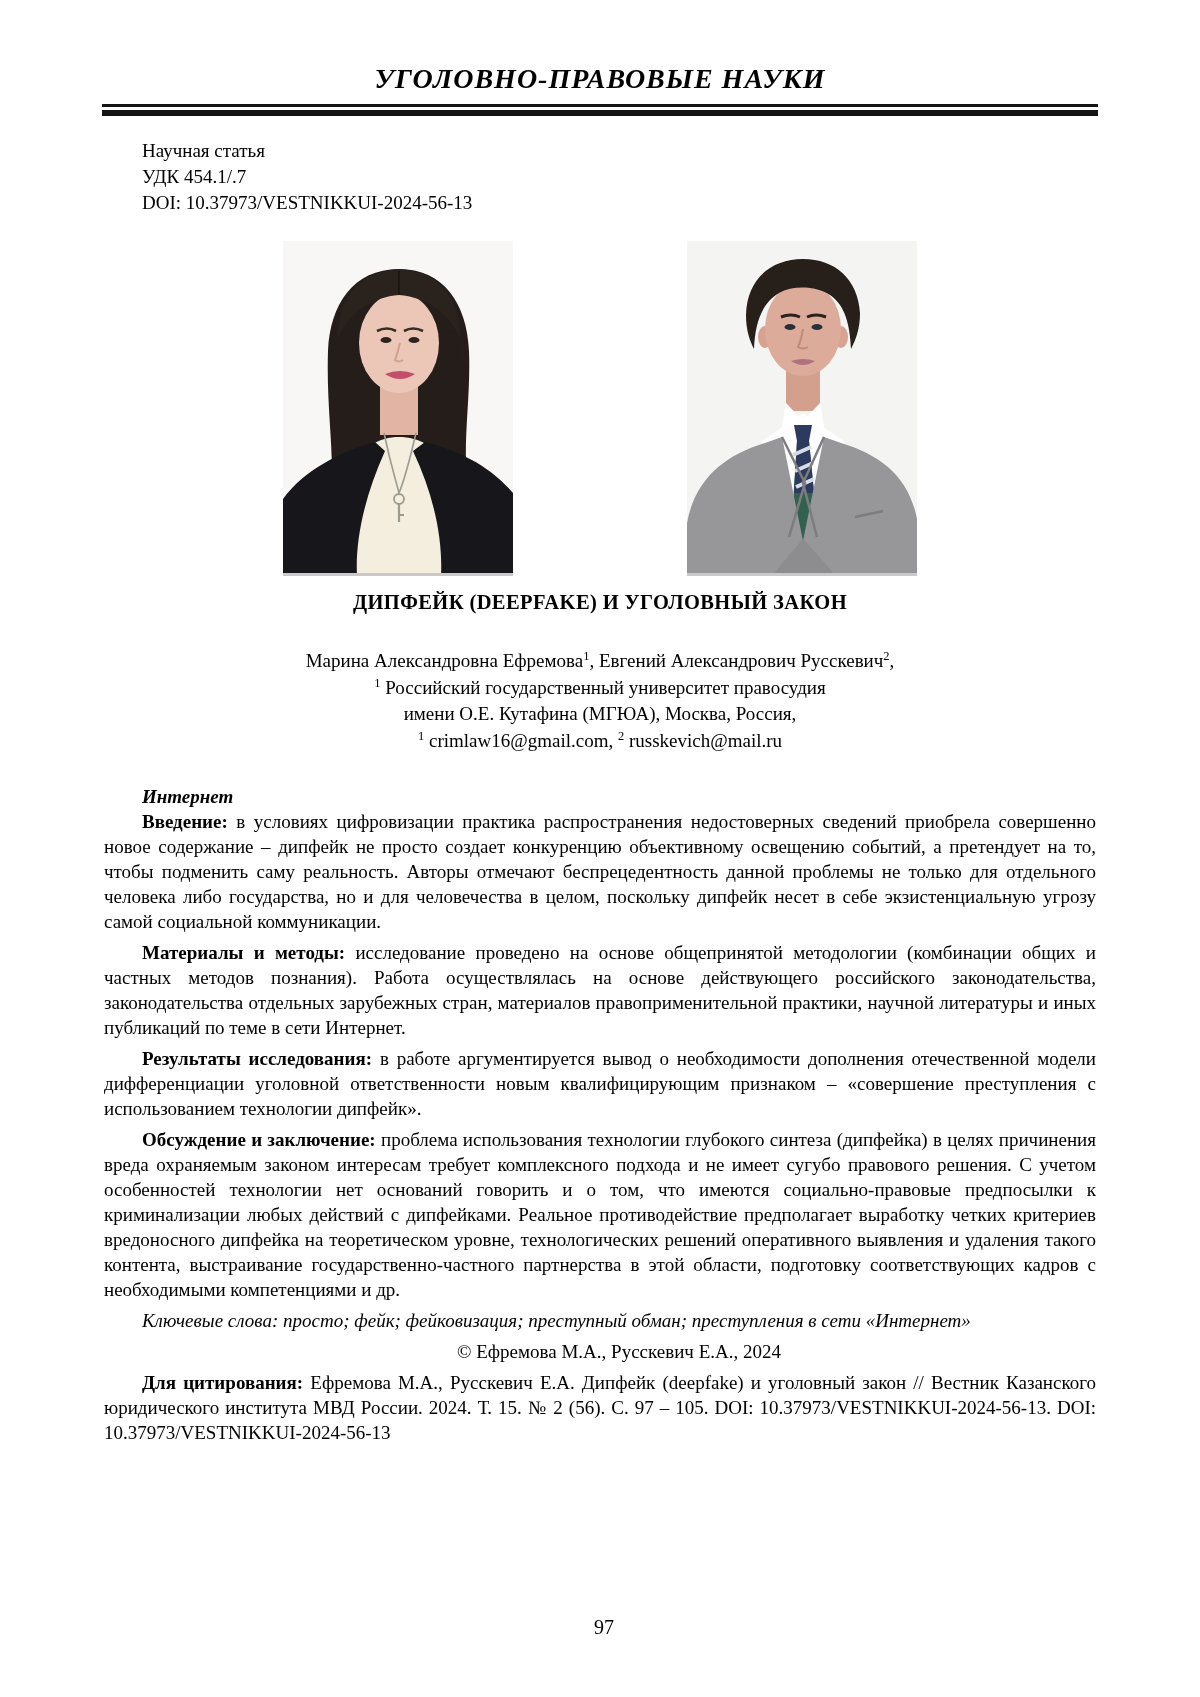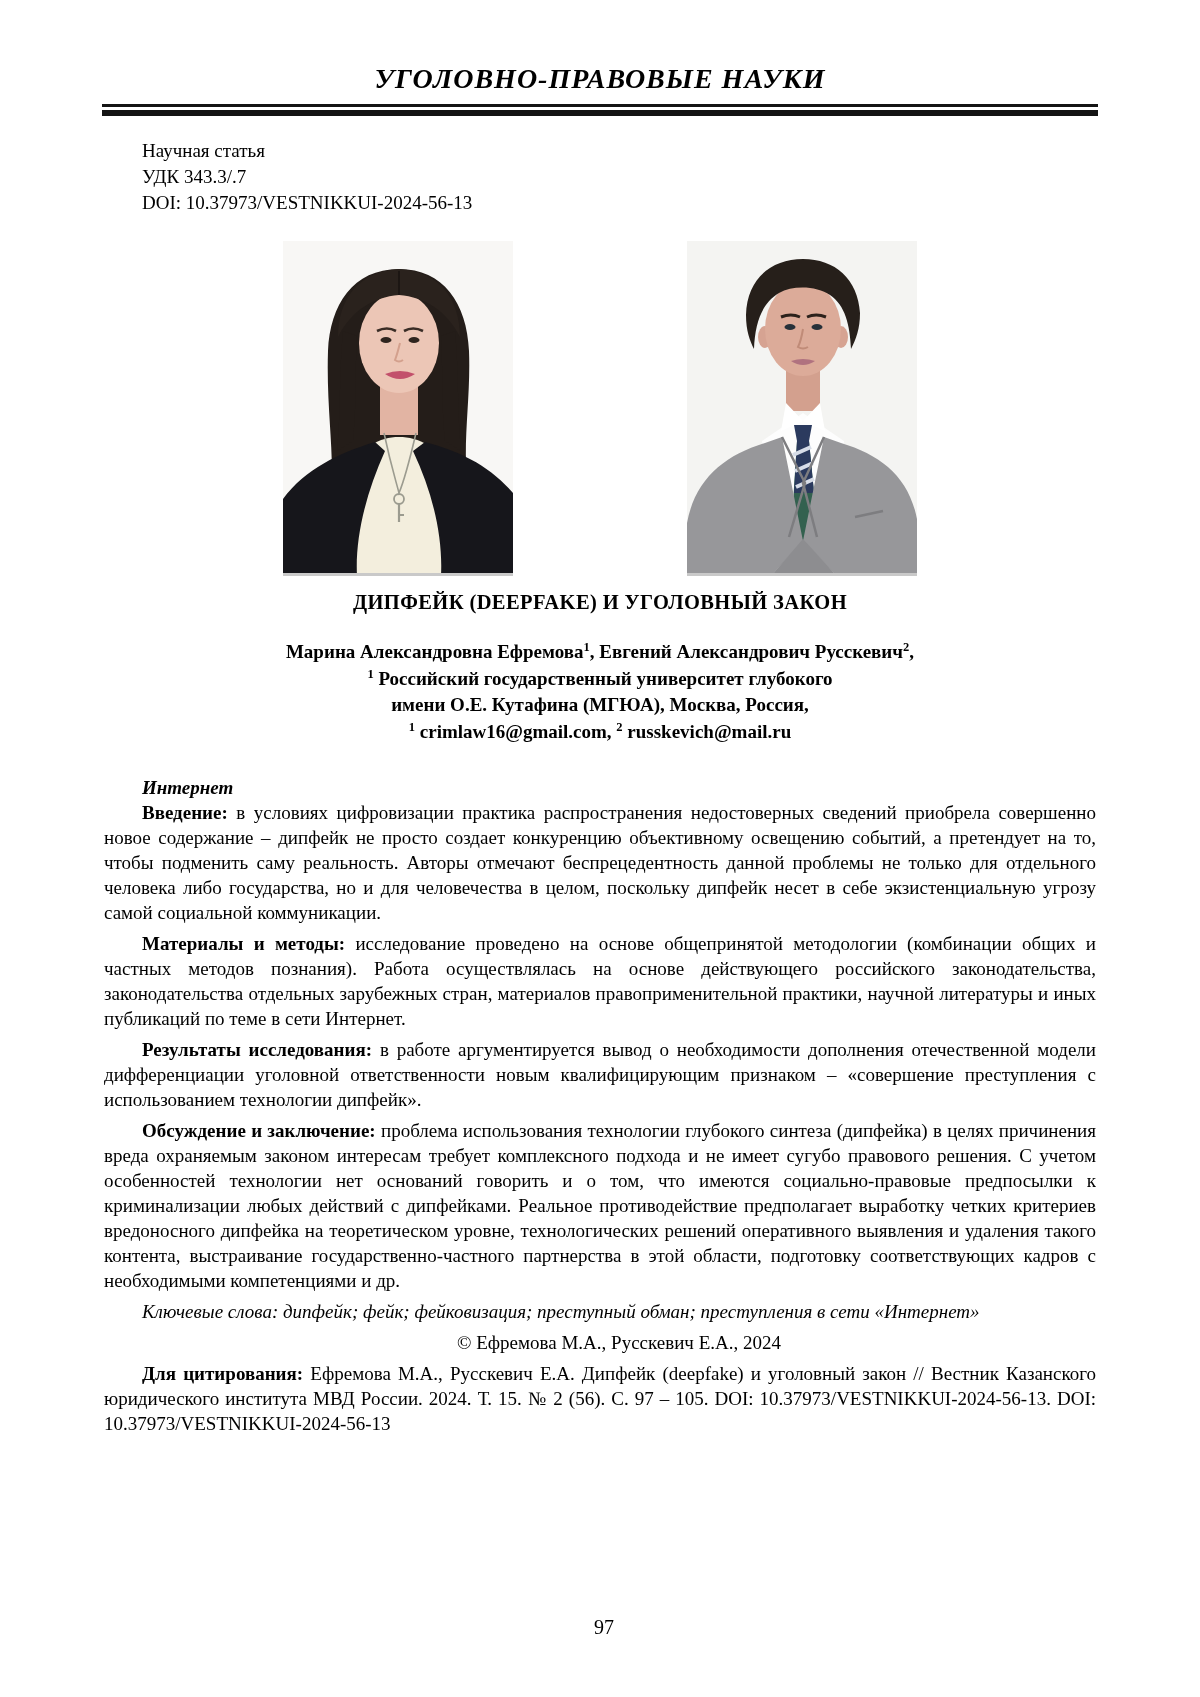--- a/index.html
+++ b/index.html
@@ -38,25 +38,24 @@
   .photo svg{display:block;}
   .article-title{
     margin-top:14px;
     text-align:center;
     font-size:20.5px;
     line-height:25px;
     font-weight:bold;
     letter-spacing:.4px;
   }
   .authors{
-    margin-top:24px;
+    margin-top:33px;
     text-align:center;
     font-size:19px;
     line-height:26.5px;
-    font-weight:bold;
   }
   sup{font-size:12.5px;line-height:0;vertical-align:super;}
   .abstract{
     margin:30px 104px 0 104px;
     font-size:19px;
     line-height:25px;
   }
   .abstract-heading{
     font-weight:bold;
     font-style:italic;
@@ -87,21 +86,21 @@
 
   <div class="running-head">УГОЛОВНО-ПРАВОВЫЕ НАУКИ</div>
 
   <div class="rules">
     <div class="rule-thin"></div>
     <div class="rule-thick"></div>
   </div>
 
   <div class="meta">
     <div>Научная статья</div>
-    <div>УДК 343.3/.7</div>
+    <div>УДК 454.1/.7</div>
     <div>DOI: 10.37973/VESTNIKKUI-2024-56-13</div>
   </div>
 
   <div class="photos">
     <div class="photo">
       <svg width="230" height="335" viewBox="0 0 230 335" xmlns="http://www.w3.org/2000/svg">
         <rect width="230" height="335" fill="#f8f7f5"></rect>
 
         <path d="M116,28 C70,28 47,64 45,110 C43,172 53,218 47,262 L62,278 L172,278 L186,258 C178,206 188,162 186,110 C184,62 160,28 116,28 Z" fill="#241d19"></path>
 
@@ -182,31 +181,31 @@
 
         <rect y="332" width="230" height="3" fill="#c9c9c9"></rect>
       </svg>
     </div>
   </div>
 
   <div class="article-title">ДИПФЕЙК (DEEPFAKE) И УГОЛОВНЫЙ ЗАКОН</div>
 
   <div class="authors">
     <div><span>Марина Александровна Ефремова</span><sup>1</sup><span>, </span><span>Евгений Александрович Русскевич</span><sup>2</sup><span>,</span></div>
-    <div><sup>1</sup> <span>Российский государственный университет глубокого</span></div>
+    <div><sup>1</sup> <span>Российский государственный университет правосудия</span></div>
     <div>имени О.Е. Кутафина (МГЮА), Москва, Россия,</div>
     <div><sup>1</sup> <span>crimlaw16@gmail.com,</span> <sup>2</sup> <span>russkevich@mail.ru</span></div>
   </div>
 
   <div class="abstract">
     <p class="abstract-heading">Интернет</p>
     <p class="para"><span class="lead">Введение:</span> <span>в условиях цифровизации практика распространения недостоверных сведений приобрела совершенно новое содержание – дипфейк не просто создает конкуренцию объективному освещению событий, а претендует на то, чтобы подменить саму реальность. Авторы отмечают беспрецедентность данной проблемы не только для отдельного человека либо государства, но и для человечества в целом, поскольку дипфейк несет в себе экзистенциальную угрозу самой социальной коммуникации.</span></p>
     <p class="para"><span class="lead">Материалы и методы:</span> <span>исследование проведено на основе общепринятой методологии (комбинации общих и частных методов познания). Работа осуществлялась на основе действующего российского законодательства, законодательства отдельных зарубежных стран, материалов правоприменительной практики, научной литературы и иных публикаций по теме в сети Интернет.</span></p>
     <p class="para"><span class="lead">Результаты исследования:</span> <span>в работе аргументируется вывод о необходимости дополнения отечественной модели дифференциации уголовной ответственности новым квалифицирующим признаком – «совершение преступления с использованием технологии дипфейк».</span></p>
     <p class="para"><span class="lead">Обсуждение и заключение:</span> <span>проблема использования технологии глубокого синтеза (дипфейка) в целях причинения вреда охраняемым законом интересам требует комплексного подхода и не имеет сугубо правового решения. С учетом особенностей технологии нет оснований говорить и о том, что имеются социально-правовые предпосылки к криминализации любых действий с дипфейками. Реальное противодействие предполагает выработку четких критериев вредоносного дипфейка на теоретическом уровне, технологических решений оперативного выявления и удаления такого контента, выстраивание государственно-частного партнерства в этой области, подготовку соответствующих кадров с необходимыми компетенциями и др.</span></p>
-    <p class="para keywords"><span>Ключевые слова:</span> <span>дипфейк; фейк; фейковизация; преступный обман; преступления в сети «Интернет»</span></p>
+    <p class="para keywords"><span>Ключевые слова:</span> <span>просто; фейк; фейковизация; преступный обман; преступления в сети «Интернет»</span></p>
     <p class="para copyright">© Ефремова М.А., Русскевич Е.А., 2024</p>
     <p class="para"><span class="lead">Для цитирования:</span> <span>Ефремова М.А., Русскевич Е.А. Дипфейк (deepfake) и уголовный закон // Вестник Казанского юридического института МВД России. 2024. Т. 15. № 2 (56). С. 97 – 105. DOI: 10.37973/VESTNIKKUI-2024-56-13. DOI: 10.37973/VESTNIKKUI-2024-56-13</span></p>
   </div>
 
   <div class="page-number">97</div>
 
 </div>
 
 </body></html>

